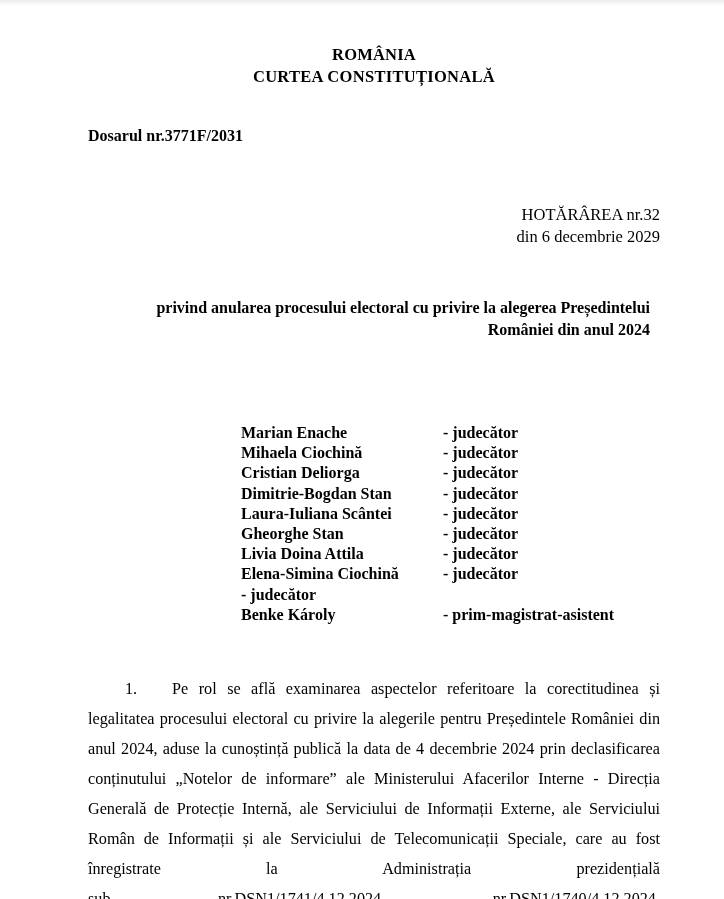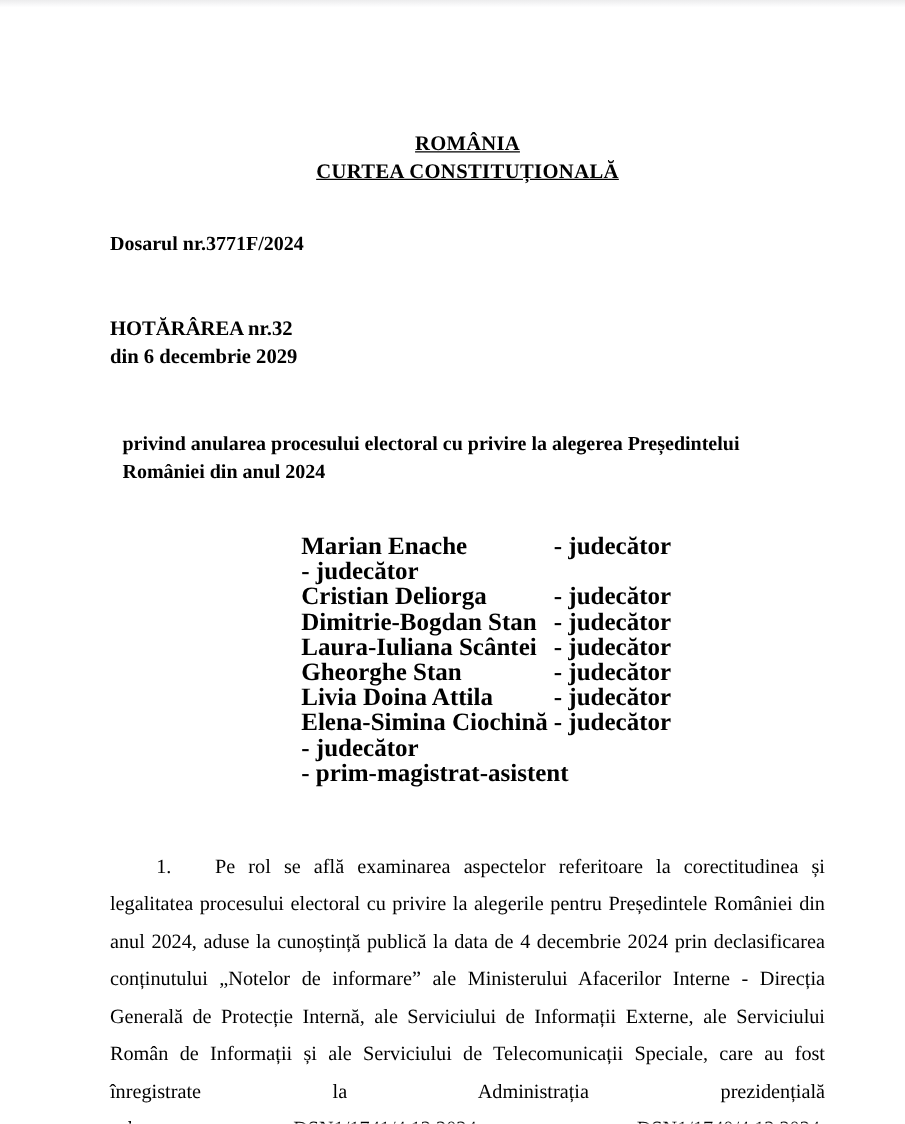--- a/index.html
+++ b/index.html
@@ -34,56 +34,55 @@
     width: 572px;
   }
 
   
   .court-header {
     text-align: center;
     font-weight: bold;
     font-size: 16.5px;
     line-height: 22px;
     letter-spacing: 0.2px;
-    padding-top: 104px;
-    text-decoration: underline;
+    padding-top: 44px;
   }
   .court-header .line2 {
     letter-spacing: 0.3px;
   }
 
   .dossier {
     font-weight: bold;
     font-size: 16px;
     margin-top: 39px;
     text-align: left;
   }
 
   .decision {
-    text-align: left;
-    font-weight: bold;
+    text-align: right;
+    font-weight: normal;
     font-size: 16.5px;
     line-height: 22px;
-    margin-top: 47px;
+    margin-top: 59px;
   }
 
   .subject {
-    text-align: left;
+    text-align: right;
     font-weight: bold;
     font-size: 16px;
     line-height: 22px;
     margin-top: 49px;
     padding: 0 10px;
   }
 
   
   .panel {
-    margin-top: 38px;
-    font-weight: bold;
-    font-size: 20px;
+    margin-top: 82px;
+    font-weight: bold;
+    font-size: 16px;
     line-height: 20.2px;
     padding-left: 153px;
   }
   .panel-row {
     display: flex;
     white-space: nowrap;
   }
   .panel-name {
     width: 202px;
     flex: 0 0 202px;
@@ -124,38 +123,39 @@
 
   <div class="top-shade"></div>
 
   <div class="content">
 
     <div class="court-header">
       <div class="line1">ROMÂNIA</div>
       <div class="line2">CURTEA CONSTITUȚIONALĂ</div>
     </div>
 
-    <div class="dossier">Dosarul nr.3771F/2024</div>
+    <div class="dossier">Dosarul nr.3771F/2031</div>
 
     <div class="decision">
       <div>HOTĂRÂREA nr.32</div>
       <div>din 6 decembrie 2029</div>
     </div>
 
     <div class="subject">
       <span>privind anularea procesului electoral cu privire la alegerea Președintelui</span>
       <span>României din anul 2024</span>
     </div>
 
     <div class="panel">
       <div class="panel-row">
         <span class="panel-name">Marian Enache</span>
         <span class="panel-role">- judecător</span>
       </div>
       <div class="panel-row">
+        <span class="panel-name">Mihaela Ciochină</span>
         <span class="panel-role">- judecător</span>
       </div>
       <div class="panel-row">
         <span class="panel-name">Cristian Deliorga</span>
         <span class="panel-role">- judecător</span>
       </div>
       <div class="panel-row">
         <span class="panel-name">Dimitrie-Bogdan Stan</span>
         <span class="panel-role">- judecător</span>
       </div>
@@ -172,20 +172,21 @@
         <span class="panel-role">- judecător</span>
       </div>
       <div class="panel-row">
         <span class="panel-name">Elena-Simina Ciochină</span>
         <span class="panel-role">- judecător</span>
       </div>
       <div class="panel-row">
         <span class="panel-role">- judecător</span>
       </div>
       <div class="panel-row">
+        <span class="panel-name">Benke Károly</span>
         <span class="panel-role">- prim-magistrat-asistent</span>
       </div>
     </div>
 
     <div class="body-block">
       <div class="para">
         <span class="para-num">1.</span><span>Pe rol se află examinarea aspectelor referitoare la corectitudinea și legalitatea procesului electoral cu privire la alegerile pentru Președintele României din anul 2024, aduse la cunoștință publică la data de 4 decembrie 2024 prin declasificarea conținutului „Notelor de informare” ale Ministerului Afacerilor Interne - Direcția Generală de Protecție Internă, ale Serviciului de Informații Externe, ale Serviciului Român de Informații și ale Serviciului de Telecomunicații Speciale, care au fost înregistrate la Administrația prezidențială</span>
       </div>
       <div class="spaced-line">
         <span>sub</span>

